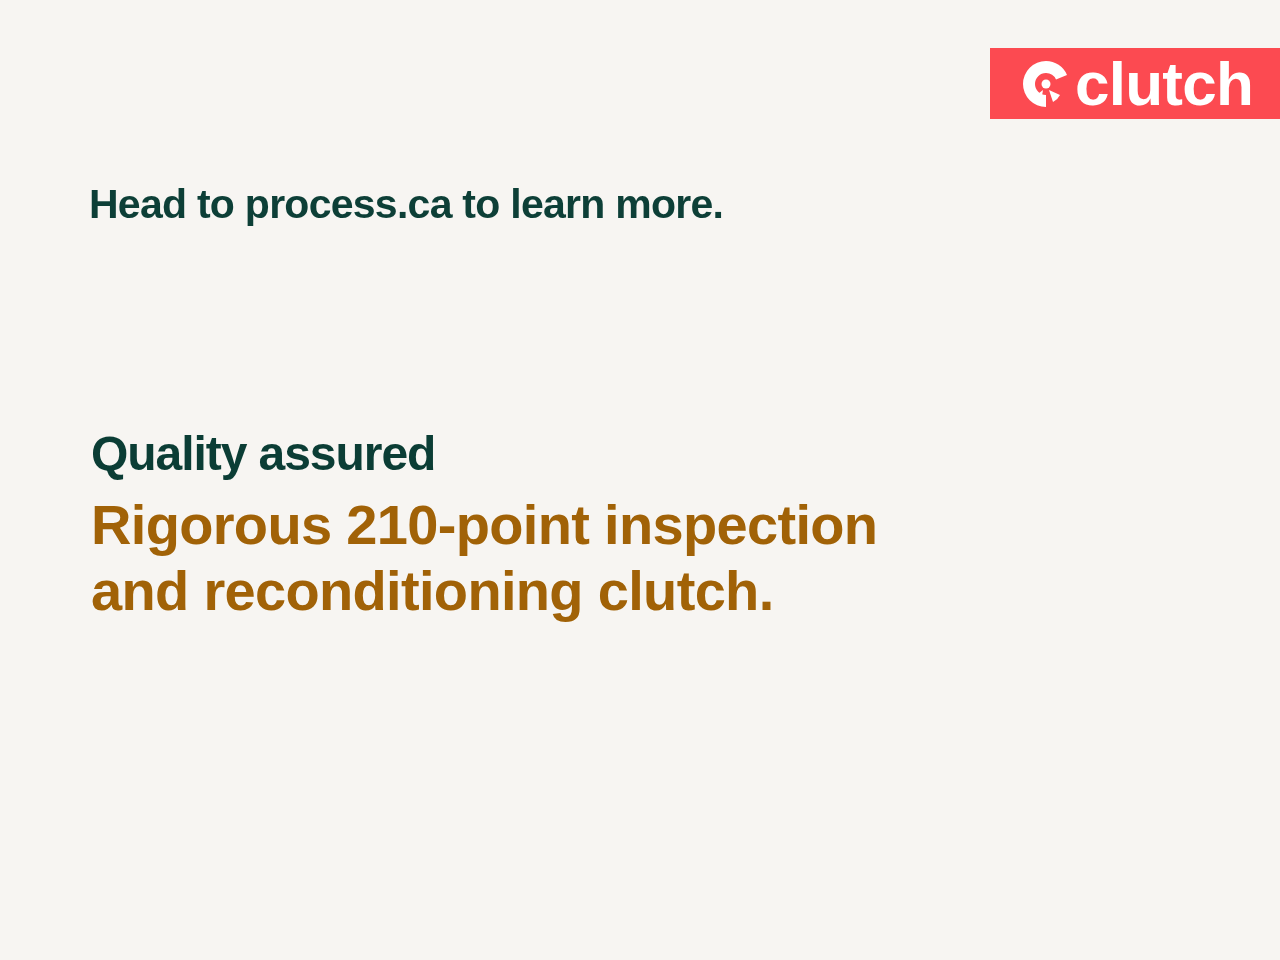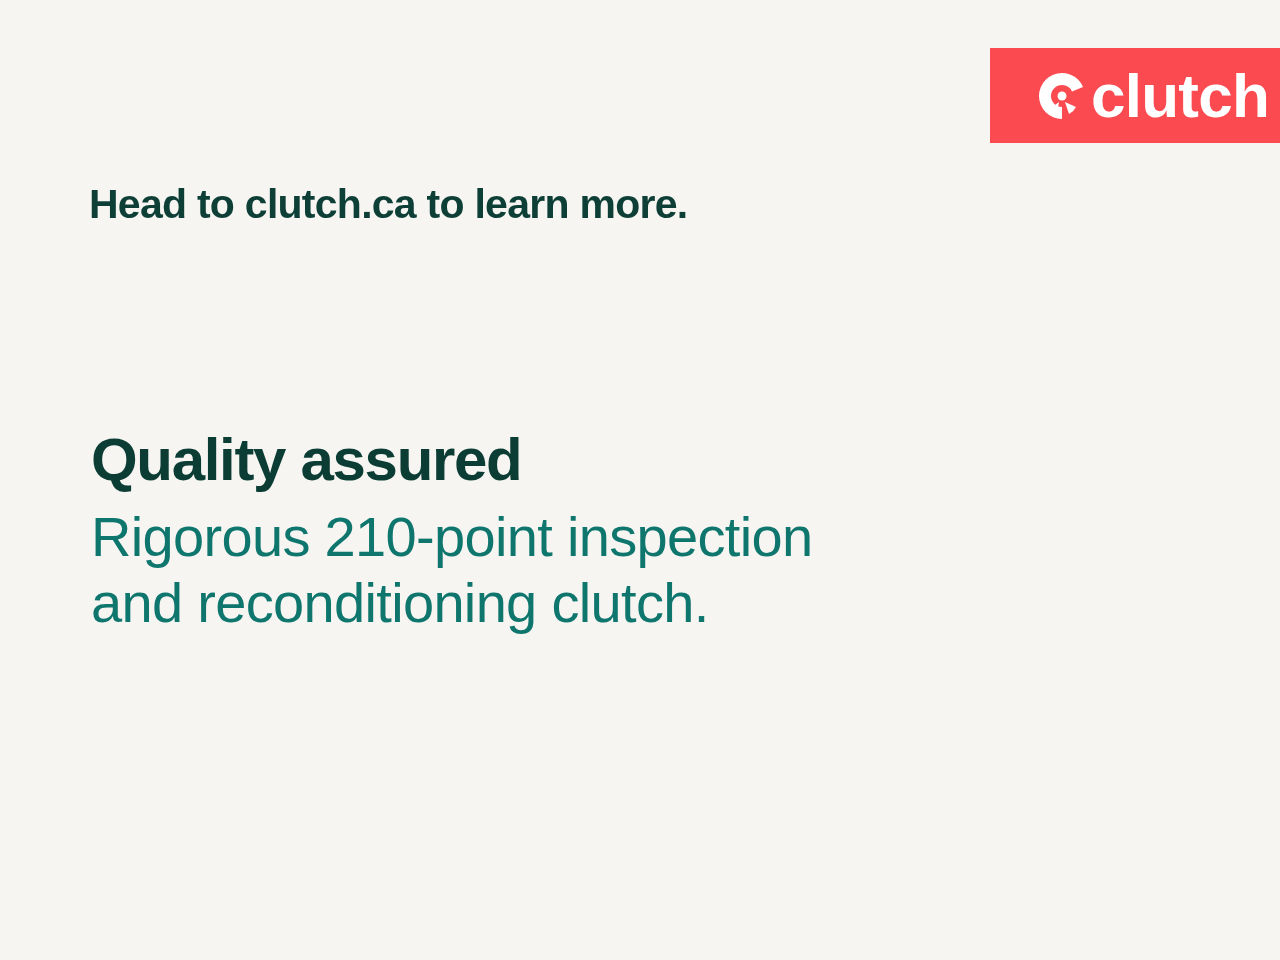--- a/index.html
+++ b/index.html
@@ -22,26 +22,26 @@
     background: #f7f5f2;
     box-sizing: border-box;
   }
 
   
   .brand-badge {
     position: absolute;
     left: 990px;
     top: 48px;
     width: 290px;
-    height: 95px;
+    height: 71px;
     background: #fc4a51;
     display: flex;
     align-items: center;
     justify-content: flex-start;
-    padding-left: 47px;
+    padding-left: 31px;
     box-sizing: border-box;
   }
 
   .brand-lockup {
     display: flex;
     align-items: center;
     gap: 0px;
   }
 
   .brand-mark {
@@ -76,34 +76,34 @@
   }
 
   .headline-block {
     position: absolute;
     left: 91px;
     top: 430px;
     width: 1000px;
   }
 
   .headline {
-    font-size: 60px;
+    font-size: 48px;
     font-weight: 700;
     letter-spacing: -0.022em;
     color: #0b3d35;
     line-height: 1.0;
     margin: 0 0 14px 0;
     white-space: nowrap;
   }
 
   .subhead {
     font-size: 56px;
-    font-weight: 400;
+    font-weight: 700;
     letter-spacing: -0.012em;
-    color: #0f766e;
+    color: #a16207;
     line-height: 1.17;
     margin: 0;
     max-width: 880px;
   }
   .subhead .line {
     display: block;
     white-space: nowrap;
   }
 </style>
 </head>
@@ -127,21 +127,21 @@
           <circle cx="50" cy="50" r="9" fill="#ffffff"></circle>
 
           <path d="M56 62 L78 72 A30 30 0 0 1 64 86 Z" fill="#ffffff"></path>
           <path d="M44 62 L40 86 A30 30 0 0 1 26 76 Z" fill="#ffffff"></path>
         </svg>
       </span>
       <span class="brand-wordmark">clutch</span>
     </div>
   </div>
 
-  <div class="eyebrow">Head to clutch.ca to learn more.</div>
+  <div class="eyebrow">Head to process.ca to learn more.</div>
 
   <div class="headline-block">
     <h1 class="headline">Quality assured</h1>
     <p class="subhead">
       <span class="line">Rigorous 210-point inspection</span>
       <span class="line">and reconditioning clutch.</span>
     </p>
   </div>
 
 </div>

